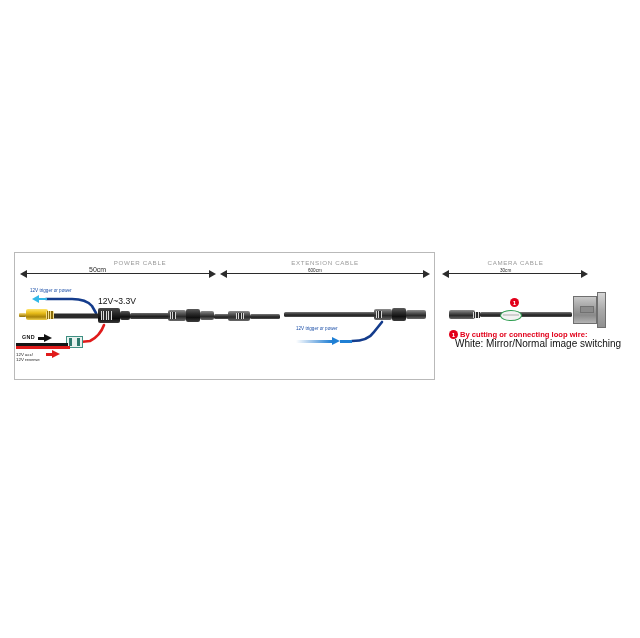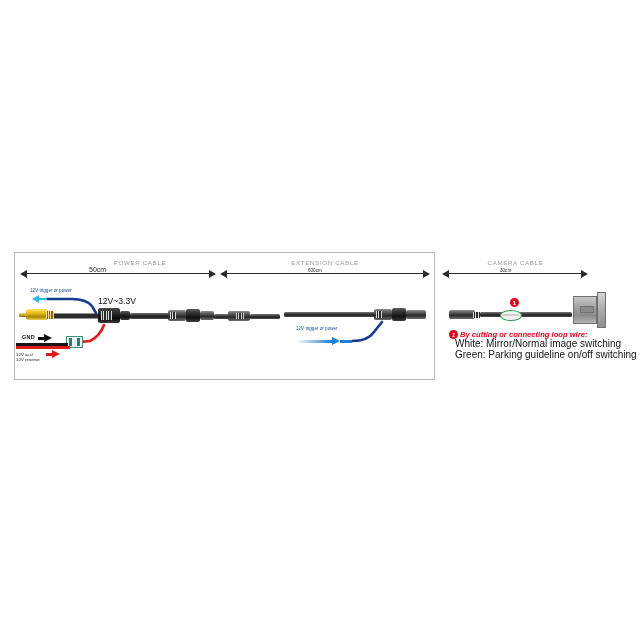--- a/index.html
+++ b/index.html
@@ -124,21 +124,21 @@
   .cam-house{position:absolute;
     background:linear-gradient(180deg,#c9c9c9 0%,#9e9e9e 45%,#8a8a8a 70%,#b4b4b4 100%);
     border:1px solid #6f6f6f;box-sizing:border-box;}
   .cam-cap{position:absolute;
     background:linear-gradient(180deg,#d6d6d6 0%,#a9a9a9 50%,#909090 100%);
     border:1px solid #6f6f6f;box-sizing:border-box;}
   .cam-slot{position:absolute;background:#8b8b8b;border:1px solid #717171;box-sizing:border-box;}
 
   
   .note{position:absolute;left:449px;top:330px;width:186px;}
-  .note-row{display:flex;align-items:flex-start;font-style:italic;}
+  .note-row{display:flex;align-items:flex-start;}
   .note-title{color:#e2001a;font-size:7.6px;font-weight:bold;white-space:nowrap;}
   .note-line{color:#111;font-size:10px;white-space:nowrap;margin-left:6px;line-height:10.5px;}
   .note-badge{width:9px;height:9px;border-radius:50%;background:#e2001a;color:#fff;
     font-size:6.2px;line-height:9px;text-align:center;font-weight:bold;
     margin-right:2px;flex:0 0 auto;}
 </style>
 </head>
 <body>
 
 <div class="stage">
@@ -248,16 +248,15 @@
   <div class="blue-bar fade" style="left:296px;top:340px;width:36px;"></div>
   <div class="blue-arw" style="left:332px;top:337px;"></div>
   <div class="blue-bar" style="left:340px;top:340px;width:12px;"></div>
 
   <div class="note">
     <div class="note-row">
       <div class="note-badge">1</div>
       <div class="note-title">By cutting or connecting loop wire:</div>
     </div>
     <div class="note-line">White: Mirror/Normal image switching</div>
-    <div class="note-line">Green: Parking guideline on/off switching</div>
   </div>
 
 </div>
 
 </body></html>

